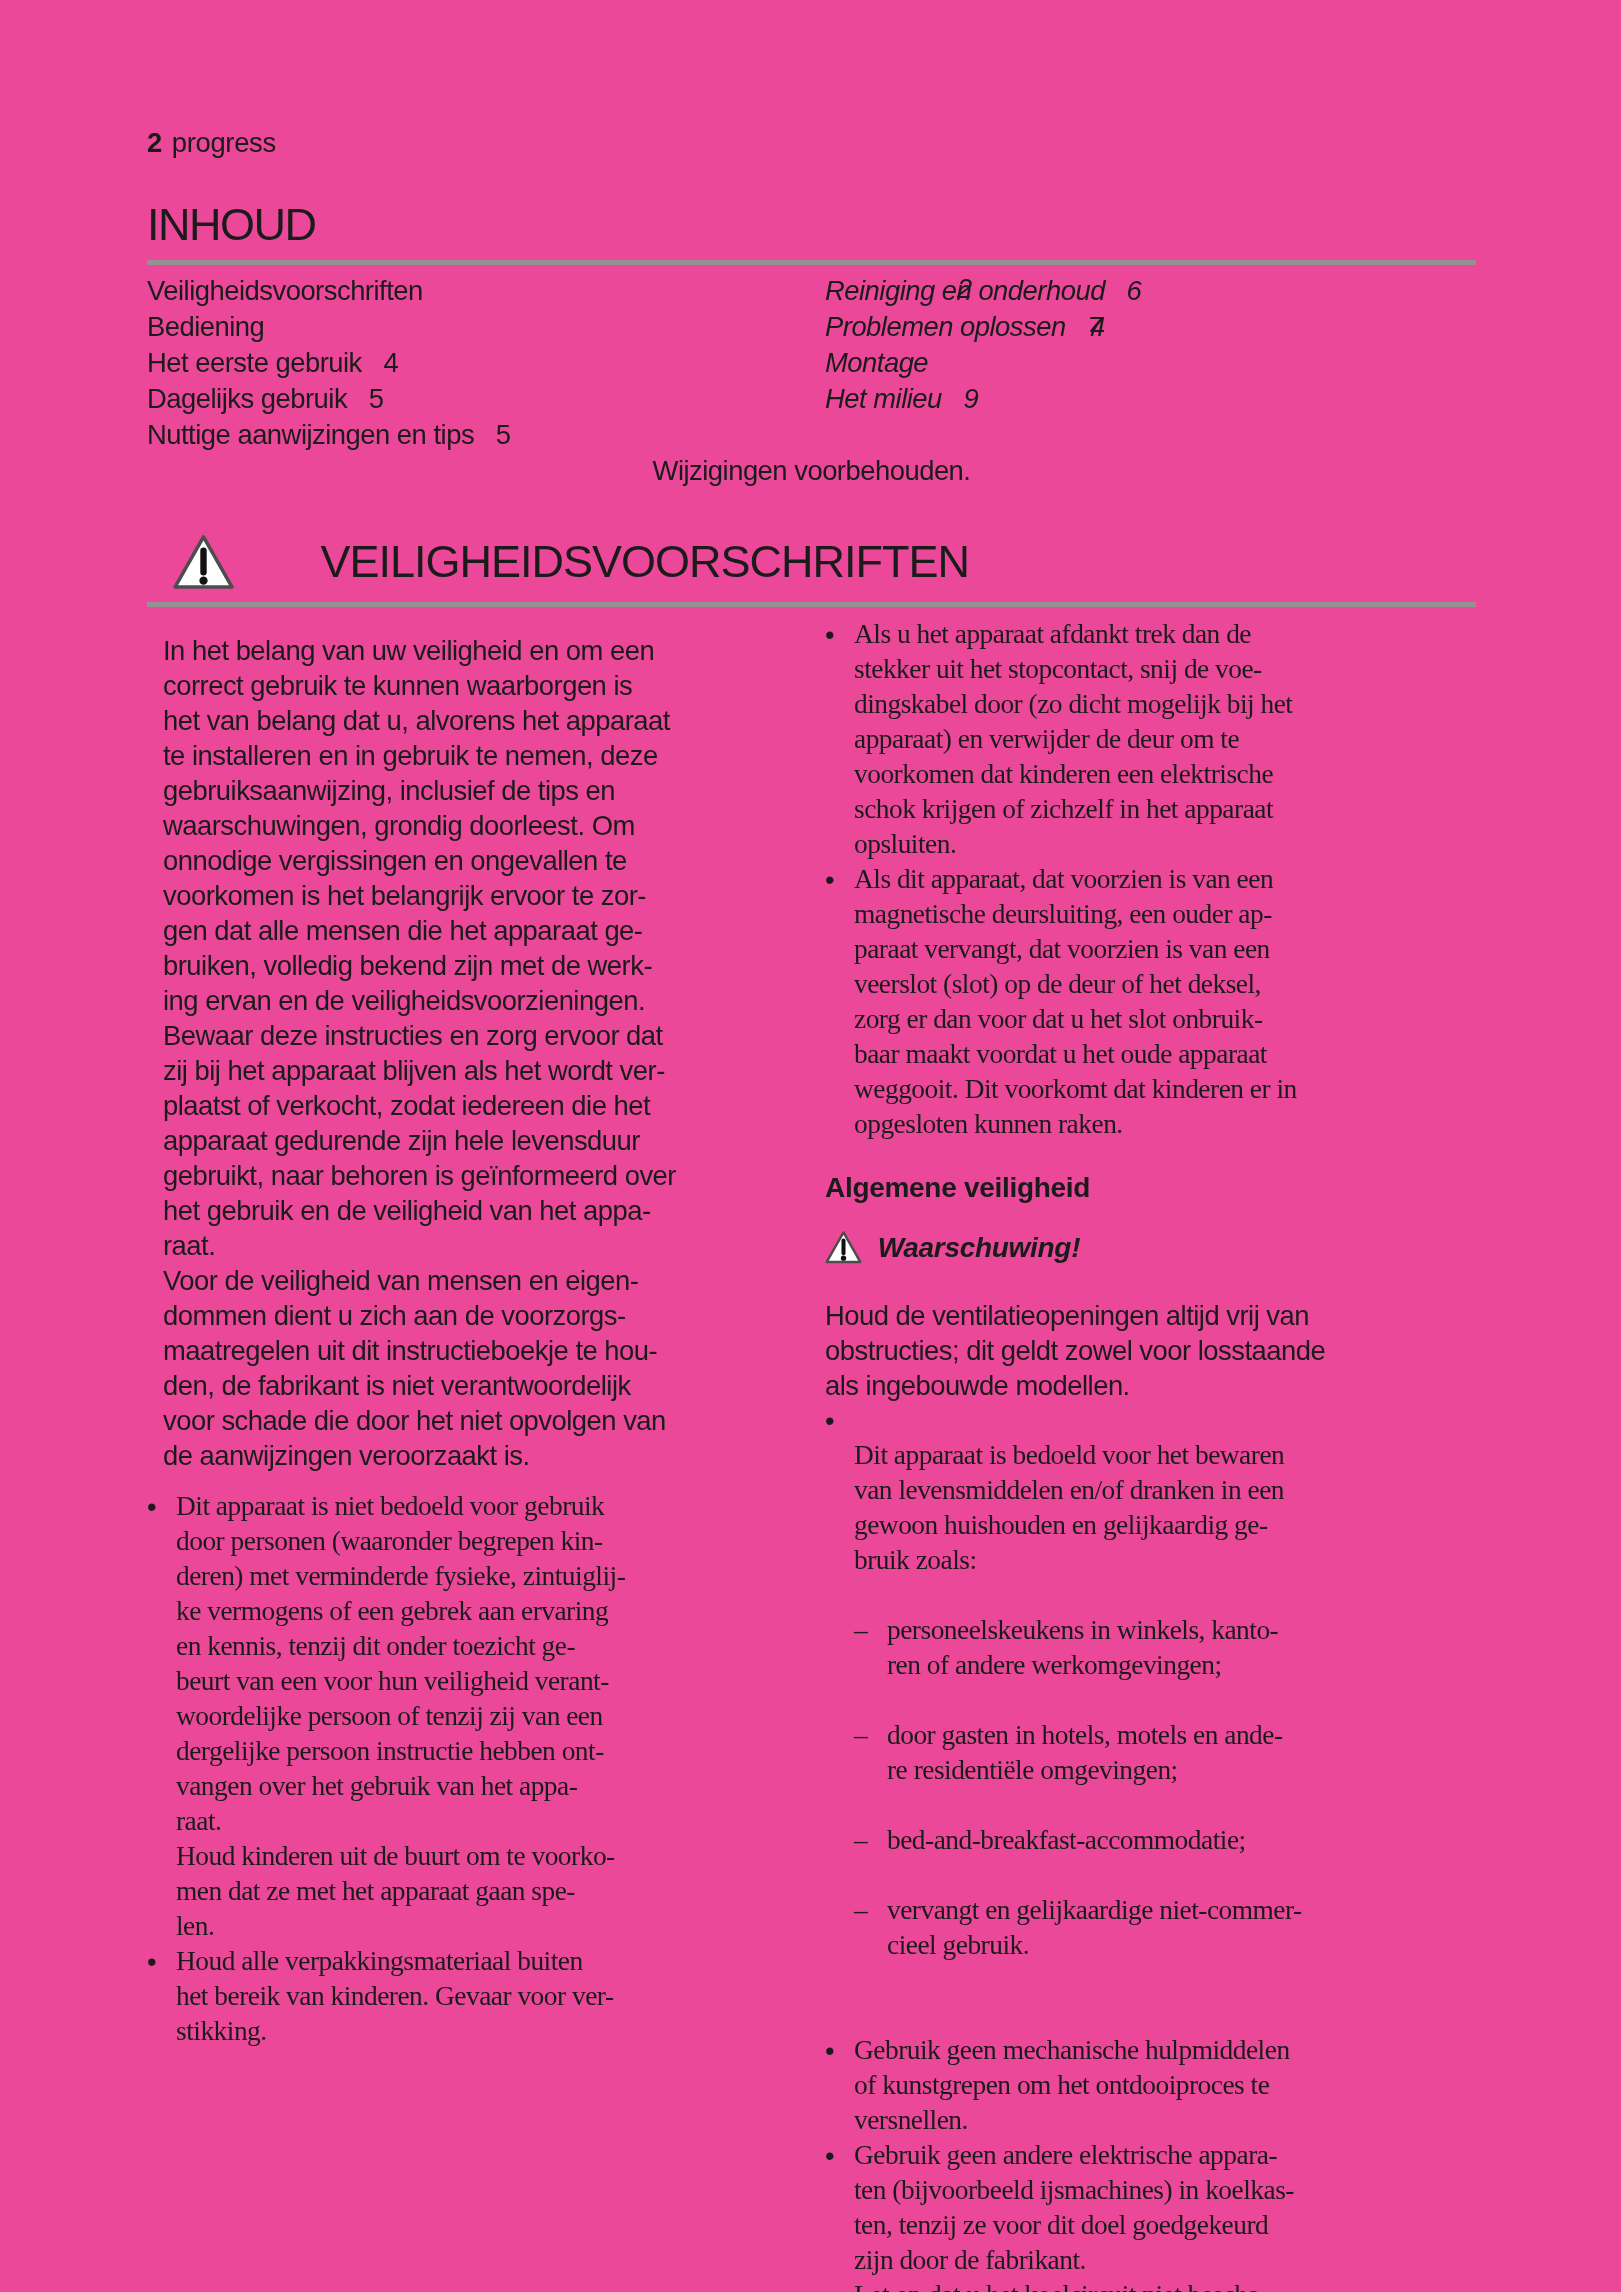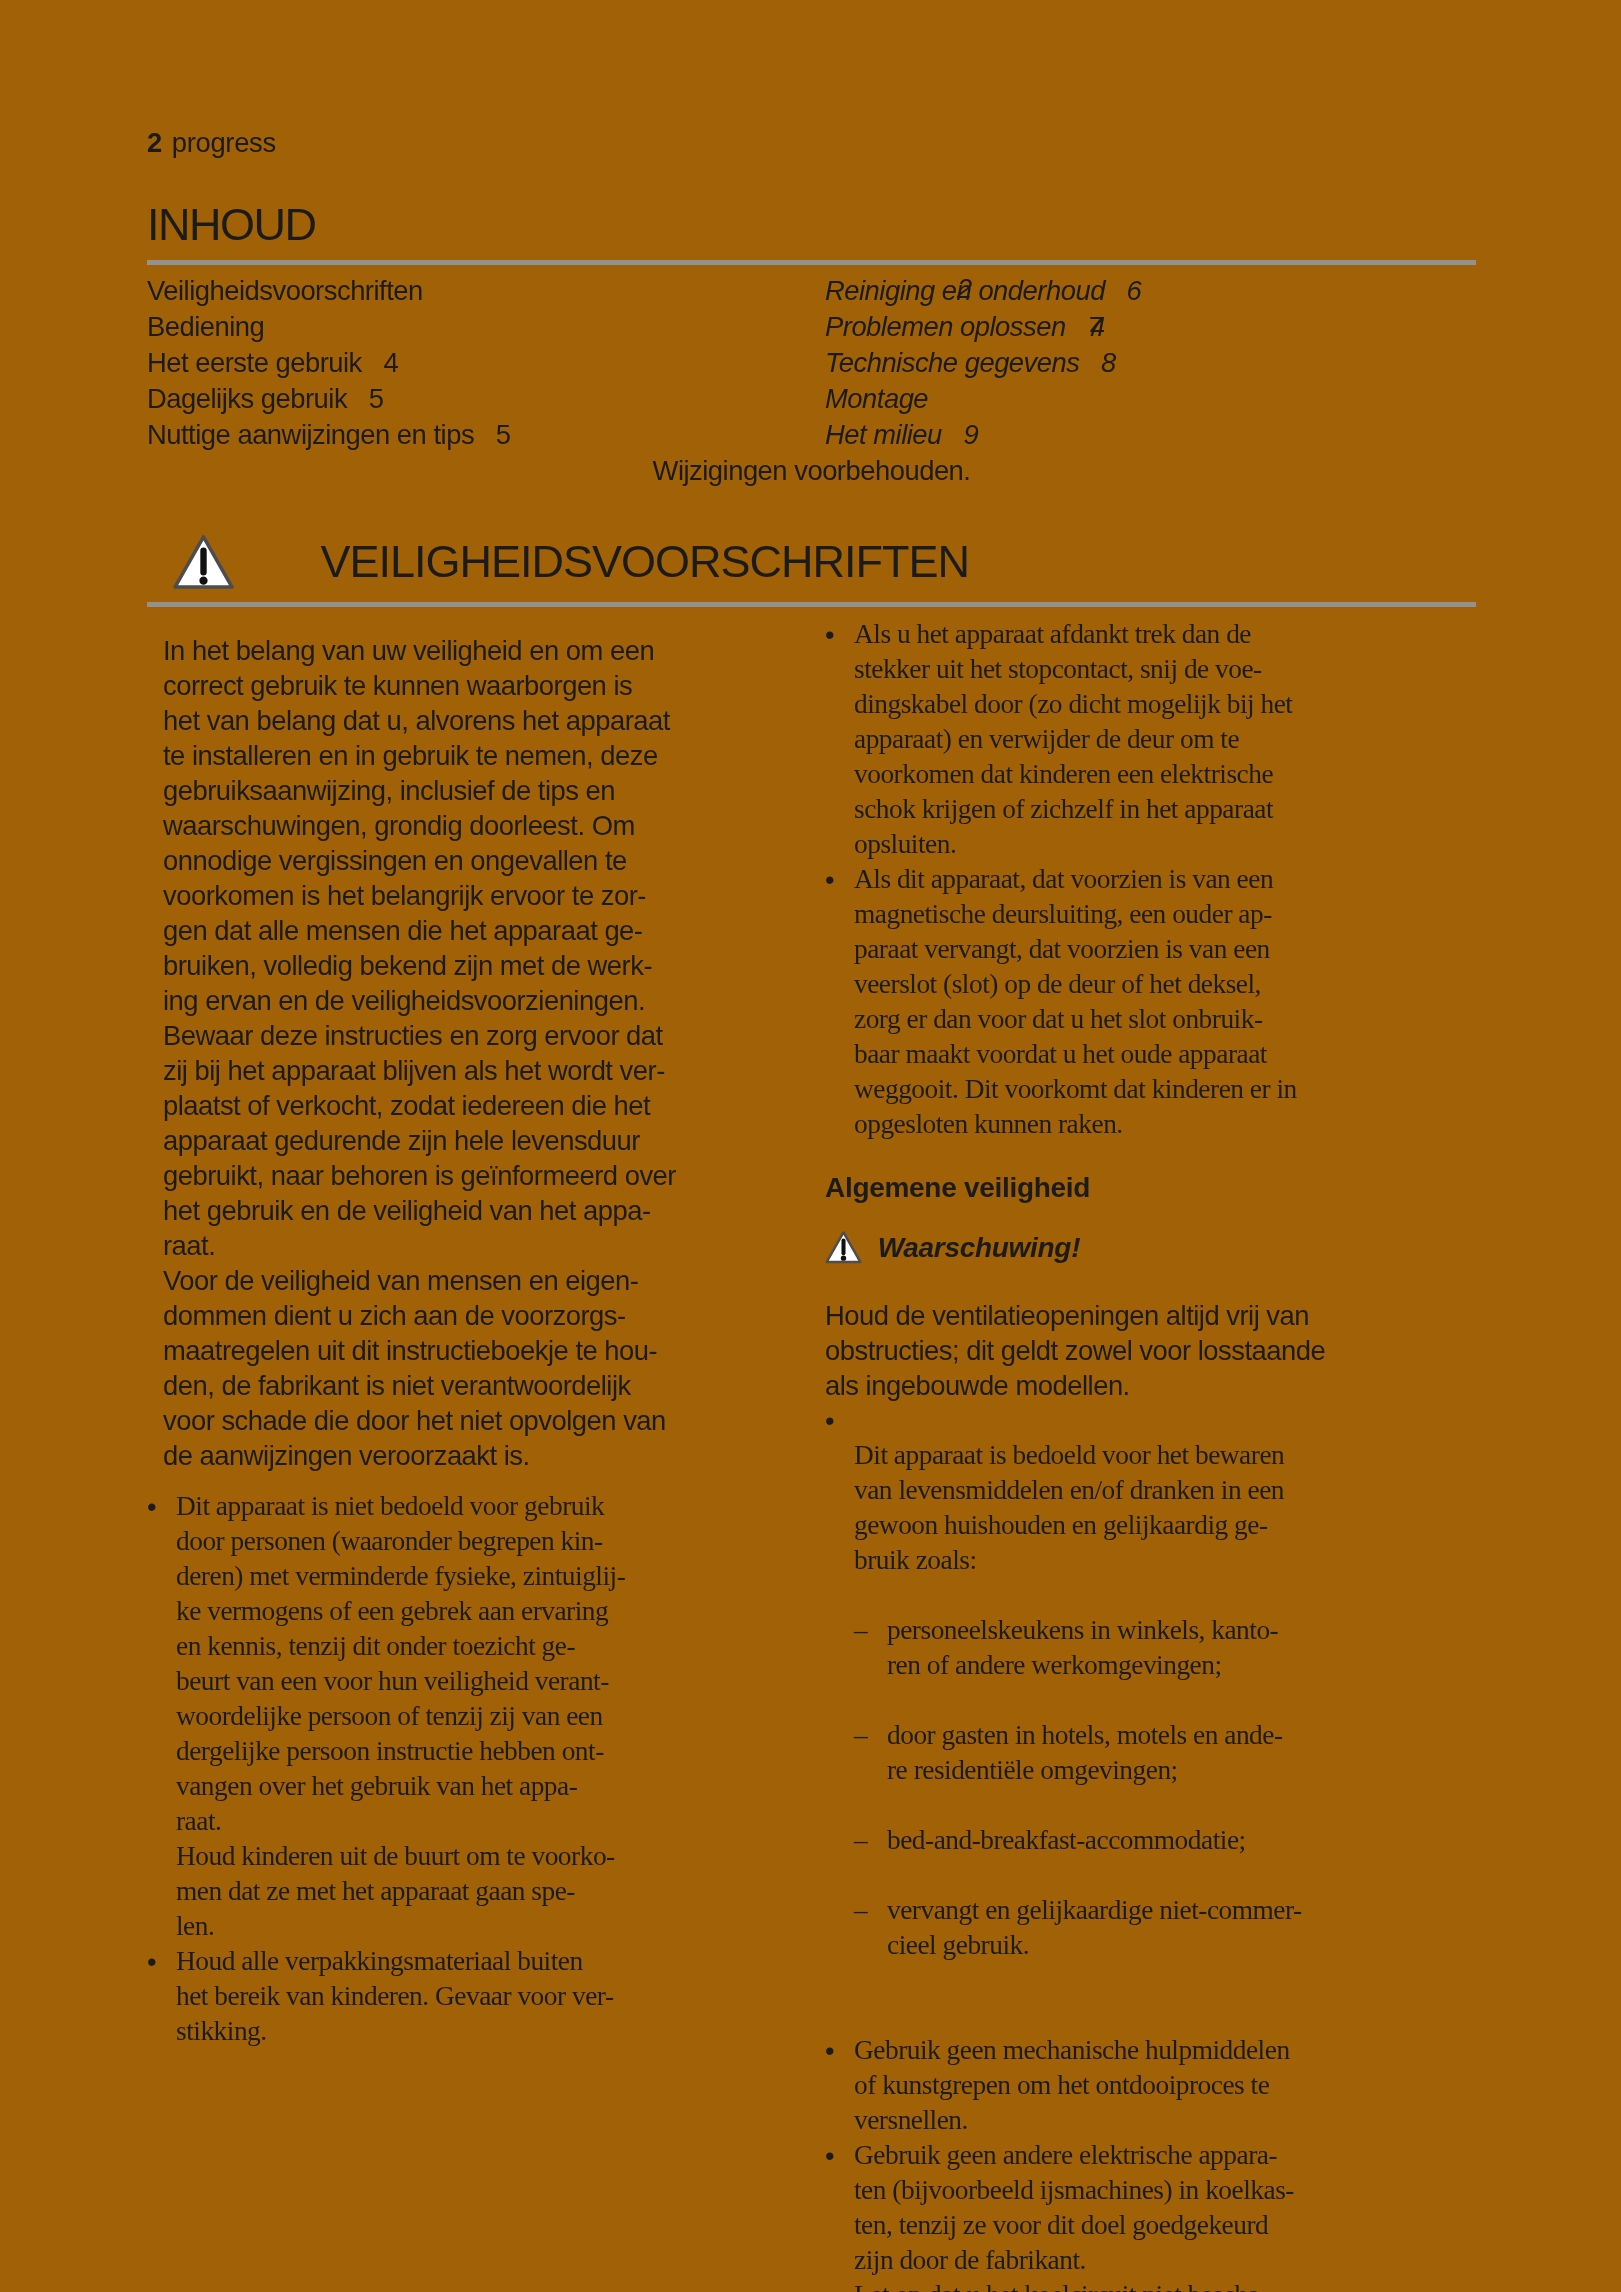--- a/index.html
+++ b/index.html
@@ -1,19 +1,19 @@
 <!DOCTYPE html>
 <html><head>
 <meta charset="utf-8">
 <style>
   html,body{margin:0;padding:0;background:#ffffff;}
   .page{
     position:relative;
     width:1621px;height:2293px;
-    background:#a16207;
+    background:#ec4899;
     font-family:"Liberation Sans", sans-serif;
     color:#1b1b1b;
     overflow:hidden;
   }
   .content{position:absolute;left:147px;top:125px;width:1329px;}
   
   .page-header{font-size:27.4px;line-height:35px;letter-spacing:-0.3px;}
   .page-header .num{font-weight:bold;margin-right:9.8px;}
   
   .toc-title{margin:41px 0 12px;font-size:45px;line-height:47px;font-weight:normal;letter-spacing:-1.5px;}
@@ -83,23 +83,20 @@
         </div>
       </div>
       <div class="toc-col right">
         <div class="toc-row">
           <span>Reiniging en onderhoud</span><span class="toc-page">6</span>
           <span class="toc-overlay ov-2">2</span>
         </div>
         <div class="toc-row">
           <span>Problemen oplossen</span><span class="toc-page">7</span>
           <span class="toc-overlay ov-4">4</span>
-        </div>
-        <div class="toc-row">
-          <span>Technische gegevens</span><span class="toc-page">8</span>
         </div>
         <div class="toc-row">
           <span>Montage</span><span class="toc-page"></span>
         </div>
         <div class="toc-row">
           <span>Het milieu</span><span class="toc-page">9</span>
         </div>
       </div>
     </div>
     <div class="toc-note">Wijzigingen voorbehouden.</div>

